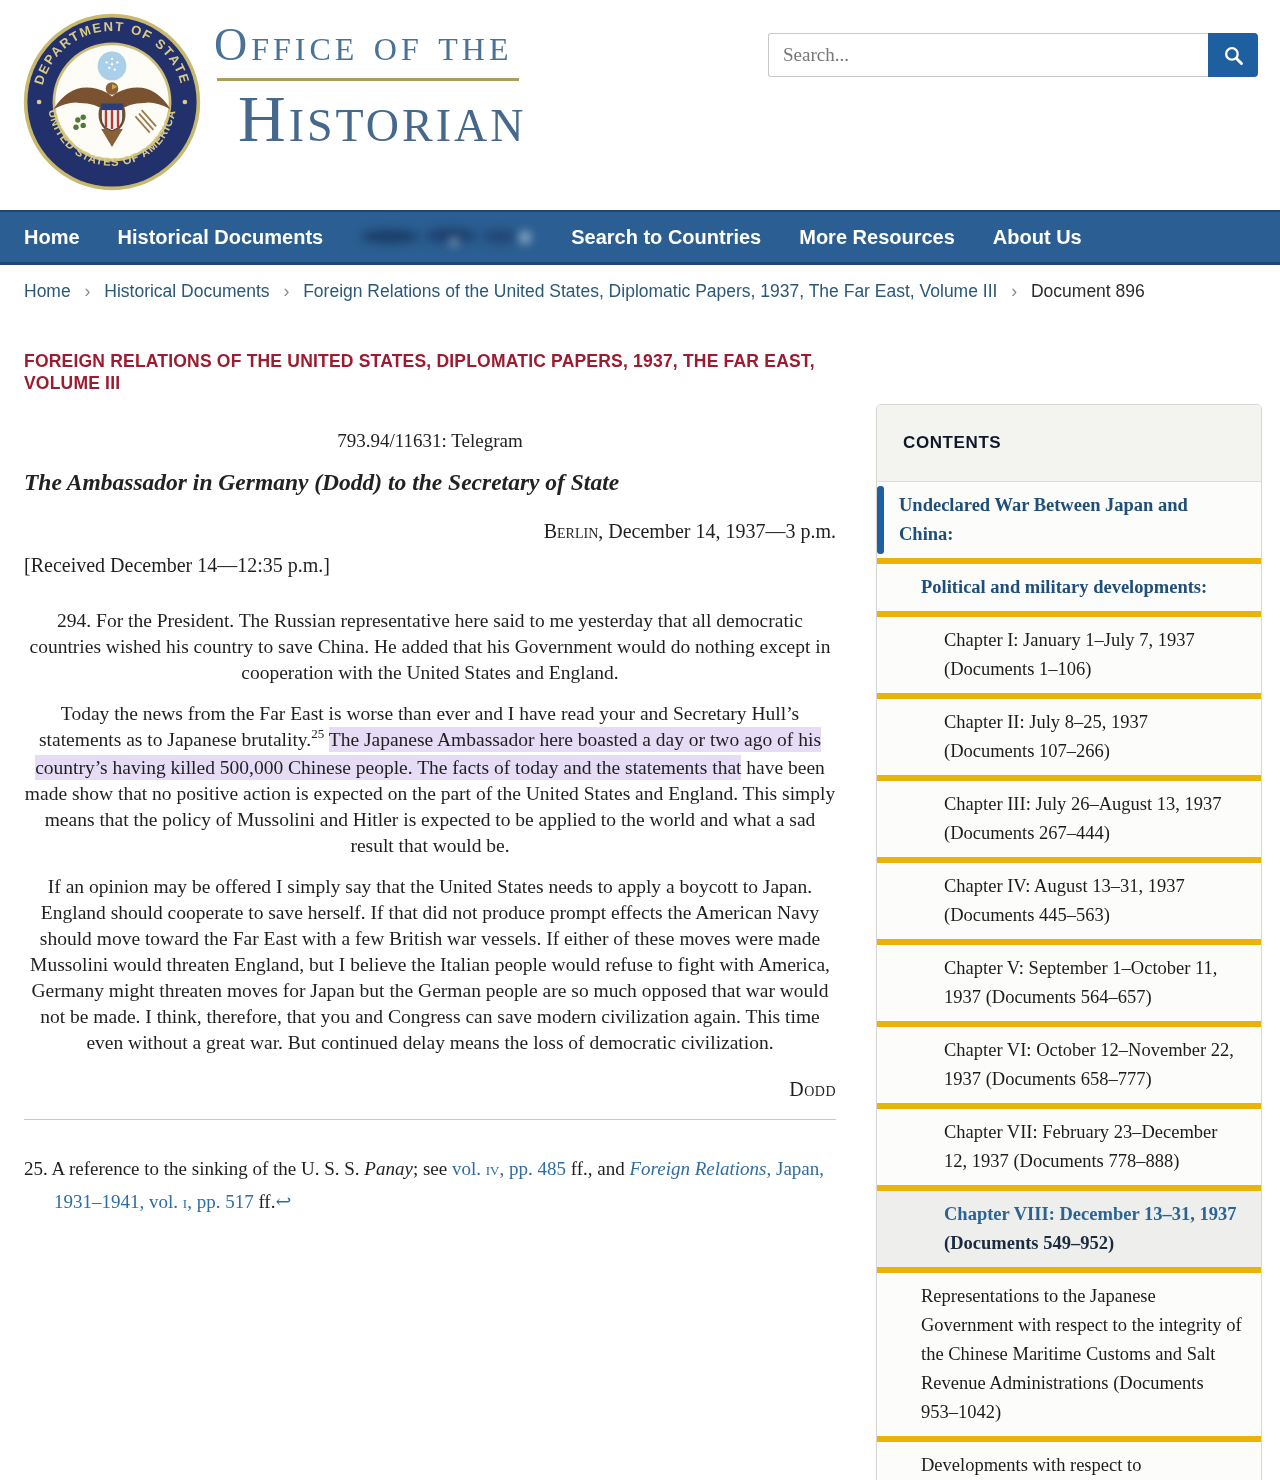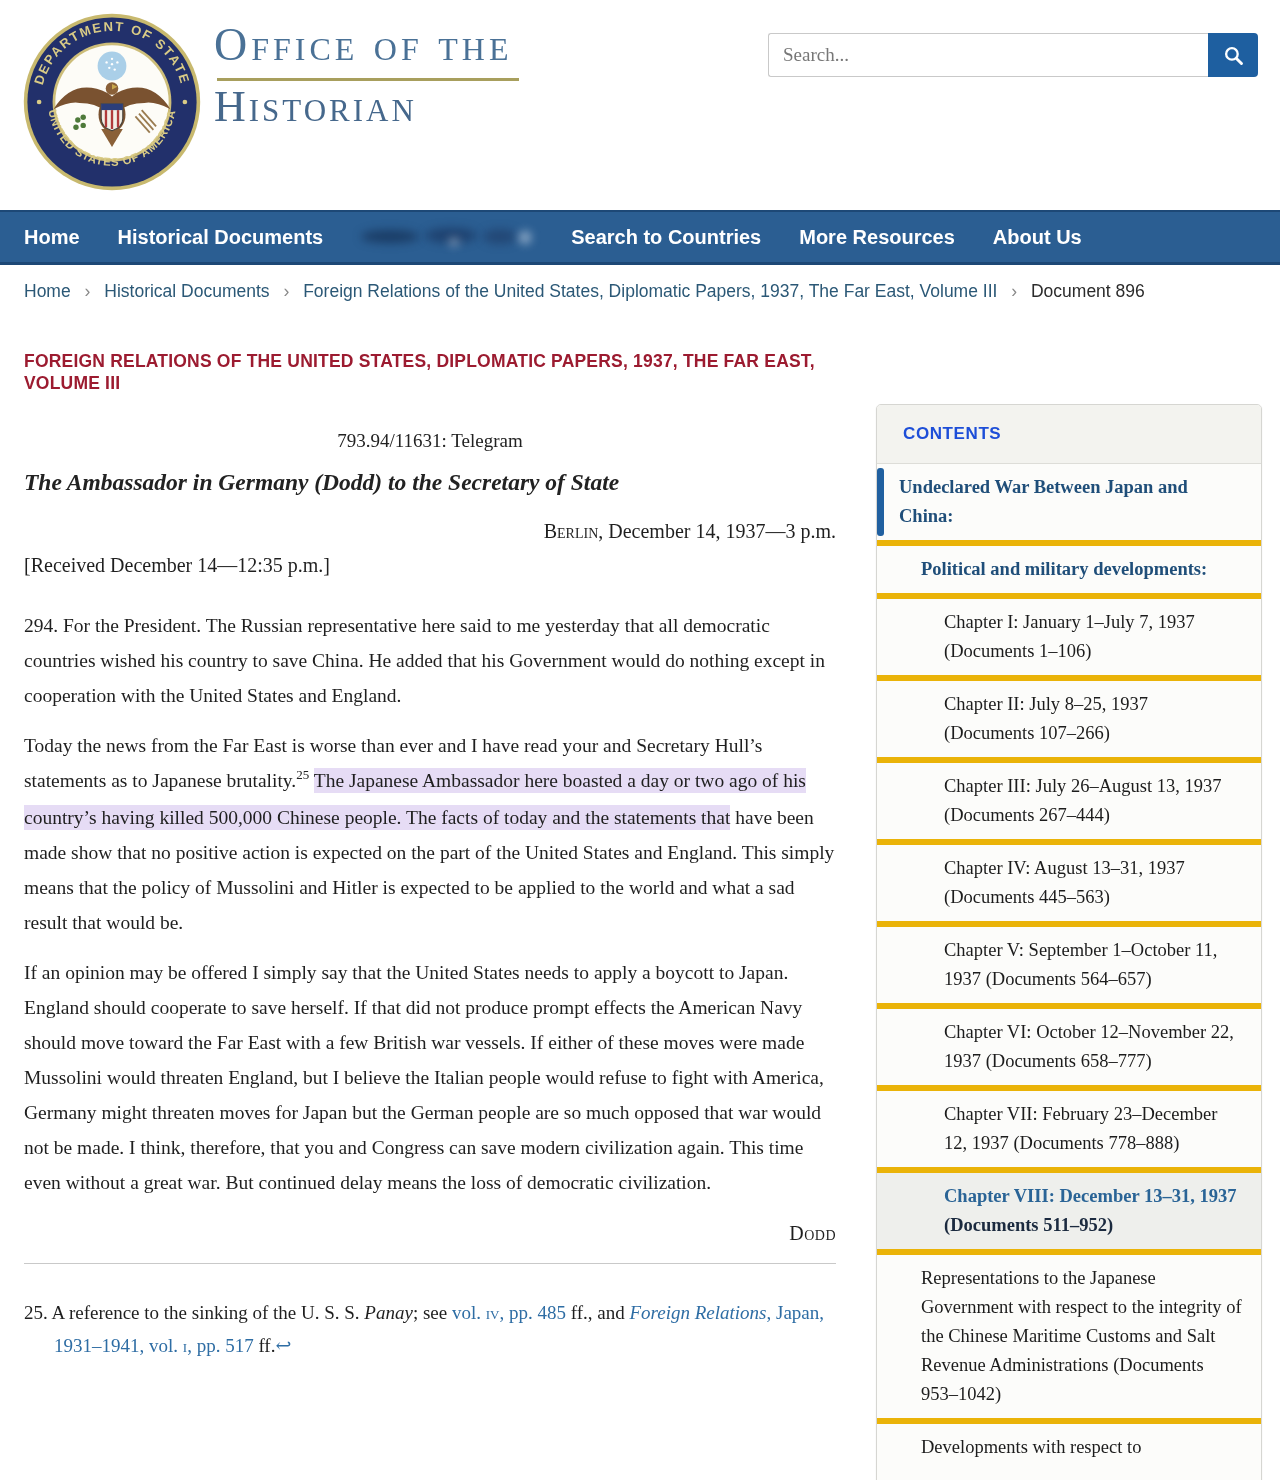--- a/index.html
+++ b/index.html
@@ -13,21 +13,21 @@
   .site-header { position:relative; height:210px; background:#fff; }
   .seal { position:absolute; left:22px; top:12px; }
   .logo-text { position:absolute; left:214px; top:20px; }
   .logo-line1 {
     font-family:"Liberation Serif",serif; font-variant:small-caps;
     font-size:46px; color:#4a7196; letter-spacing:4px; font-weight:400; line-height:1.1;
   }
   .gold-rule { width:302px; height:3px; background:#a89f5d; margin:7px 0 3px 3px; }
   .logo-line2 {
     font-family:"Liberation Serif",serif; font-variant:small-caps;
-    font-size:44px; color:#46688c; letter-spacing:3px; font-weight:400; line-height:1.05;
+    font-size:66px; color:#46688c; letter-spacing:3px; font-weight:400; line-height:1.05;margin-left:24px;
   }
   .search-box { position:absolute; left:768px; top:33px; display:flex; }
   .search-input {
     width:440px; height:44px; border:1px solid #c9c9c9; border-right:none;
     border-radius:3px 0 0 3px; font-family:"Liberation Serif",serif;
     font-size:19px; color:#15803d; padding:0 14px; outline:none; background:#fff;
   }
   .search-input::placeholder { color:#777; }
   .search-btn {
     width:50px; height:44px; background:#1e5fa0; border:none; border-radius:0 4px 4px 0;
@@ -68,21 +68,21 @@
   
   .volume-title {
     font-family:"Liberation Sans",sans-serif; font-size:17.5px; font-weight:700;
     color:#9c1b30; letter-spacing:.2px; line-height:22px;
   }
   .citation { margin-top:36px; font-size:19px; color:#222;text-align:center; }
   .doc-title { margin-top:16px; font-size:23.5px; font-weight:700; font-style:italic; color:#222; line-height:28px; }
   .dateline { margin-top:18px; text-align:right; font-size:20px; line-height:34px; }
   .received { text-align:left; font-size:20px; line-height:34px; }
   .sc { font-variant:small-caps; }
-  .doc-para { margin-top:15px; font-size:19.5px; line-height:35px; color:#1f1f1f; }
+  .doc-para { margin-top:15px; font-size:19.5px; line-height:26px; color:#1f1f1f;text-align:center; }
   .doc-para.first { margin-top:26px; }
   .fn-ref {
     font-size:13px; vertical-align:baseline; position:relative; top:-8px;
     color:#222; text-decoration:none;
   }
   .hl { background:#e6dcf5; padding:2px 0; }
   .signature { margin-top:22px; text-align:right; font-variant:small-caps; font-size:20px; letter-spacing:.5px; }
   .doc-rule { border:none; border-top:1px solid #c9c9c9; margin-top:18px; width:812px; }
   .footnote {
     margin-top:32px; font-size:19px; line-height:33px; color:#1f1f1f;
@@ -91,23 +91,23 @@
   .footnote .it { font-style:italic; }
   .fn-link { color:#2e6da4; text-decoration:none; }
   .fn-back { color:#2e6da4; text-decoration:none; }
 
   
   .toc {
     border:1px solid #d6d6d2; border-radius:5px; background:#fcfcfa;
     box-shadow:0 1px 2px rgba(0,0,0,.07); overflow:hidden;
   }
   .toc-header {
-    background:#f3f3ef; border-bottom:1px solid #ddddd8; padding:19px 26px;
+    background:#f3f3ef; border-bottom:1px solid #ddddd8; padding:28px 26px;
     font-family:"Liberation Sans",sans-serif; font-weight:700; font-size:17px;
-    color:#1d4ed8; letter-spacing:.6px;
+    color:#0f172a; letter-spacing:.6px;
   }
   .toc-row {
     position:relative; border-bottom:6px solid #eab308; background:#fcfcfa;
     font-size:18.5px; line-height:29px; padding:9px 18px 9px 22px; cursor:pointer;
   }
   .toc-row.lvl2 { padding-left:44px; }
   .toc-row.lvl3 { padding-left:67px; }
   .toc-row.last { border-bottom:none; height:70px; }
   .t-blue-bold { color:#1f4e79; font-weight:700; }
   .t-plain { color:#1c1c1c; }
@@ -263,21 +263,21 @@
       </div>
       <div class="toc-row lvl3">
         <span class="t-plain">Chapter VI: October 12–November 22, 1937 (Documents 658–777)</span>
       </div>
       <div class="toc-row lvl3">
         <span class="t-plain">Chapter VII: February 23–December 12, 1937 (Documents 778–888)</span>
       </div>
 
       <div class="toc-row lvl3 active">
         <span class="active-line1">Chapter VIII: December 13–31, 1937</span>
-        <span class="active-line2">(Documents 511–952)</span>
+        <span class="active-line2">(Documents 549–952)</span>
       </div>
 
       <div class="toc-row lvl2">
         <span class="t-plain">Representations to the Japanese Government with respect to the integrity of the Chinese Maritime Customs and Salt Revenue Administrations (Documents 953–1042)</span>
       </div>
 
       <div class="toc-row lvl2 last">
         <span class="t-plain">Developments with respect to</span>
       </div>
     </div>

